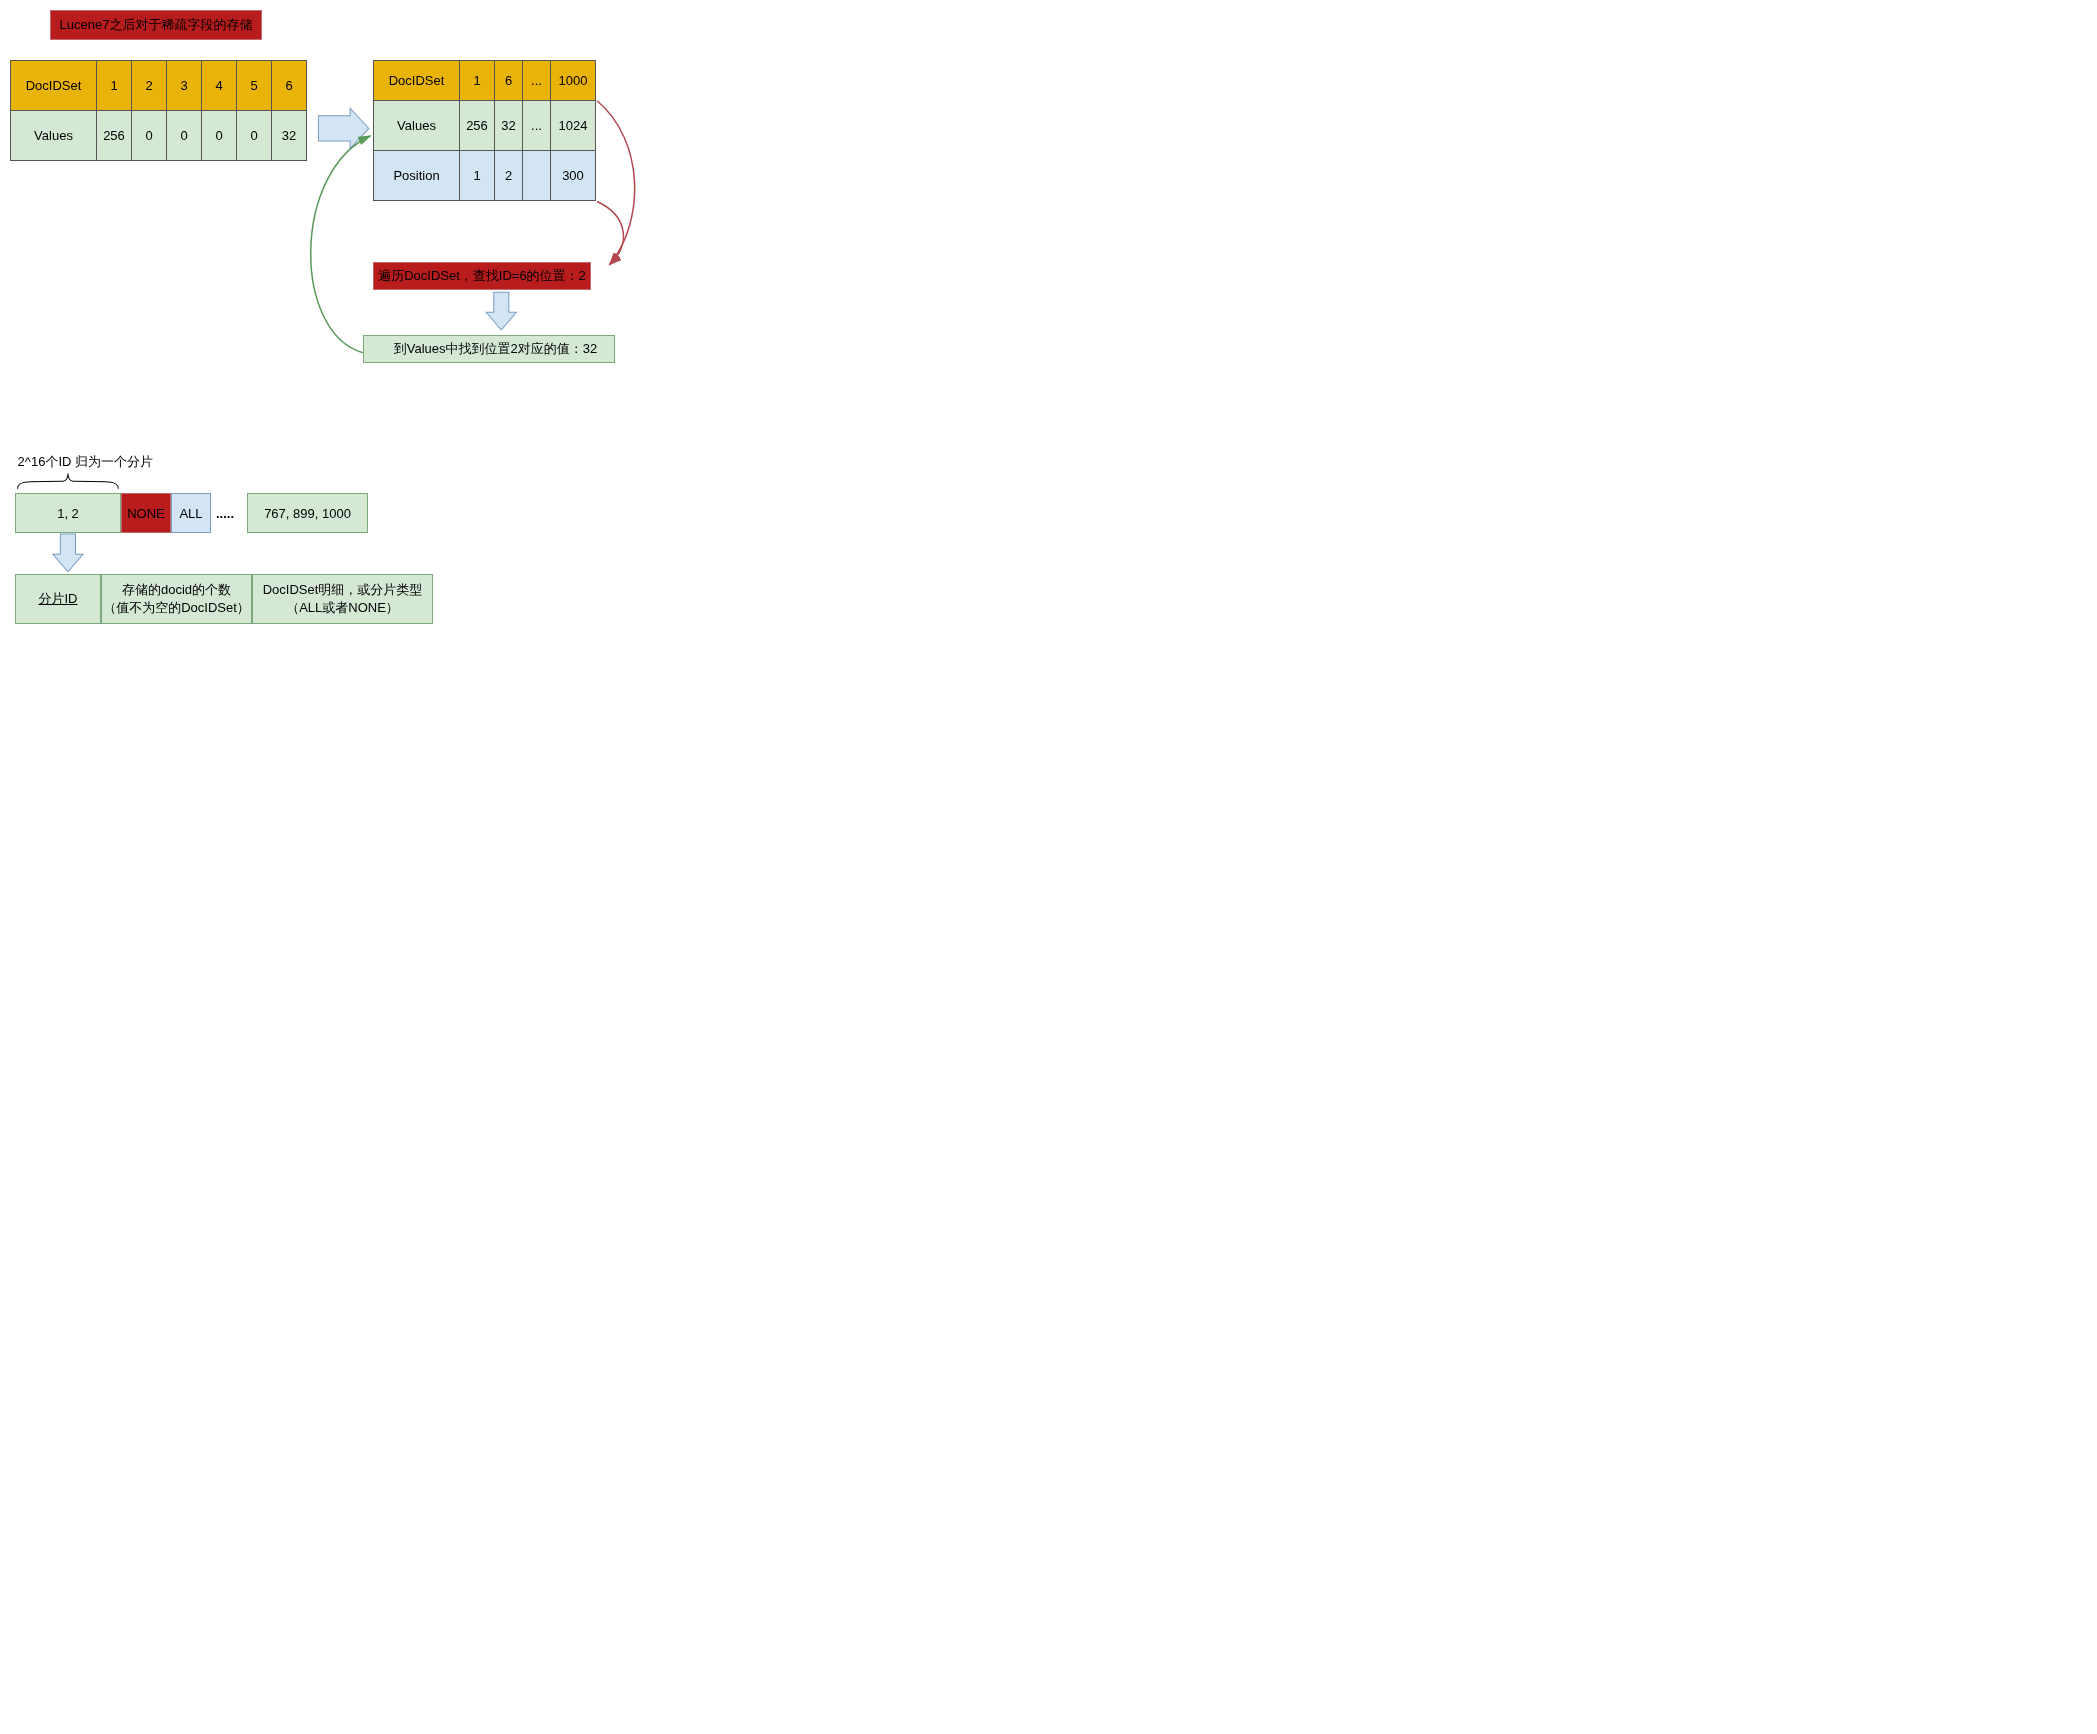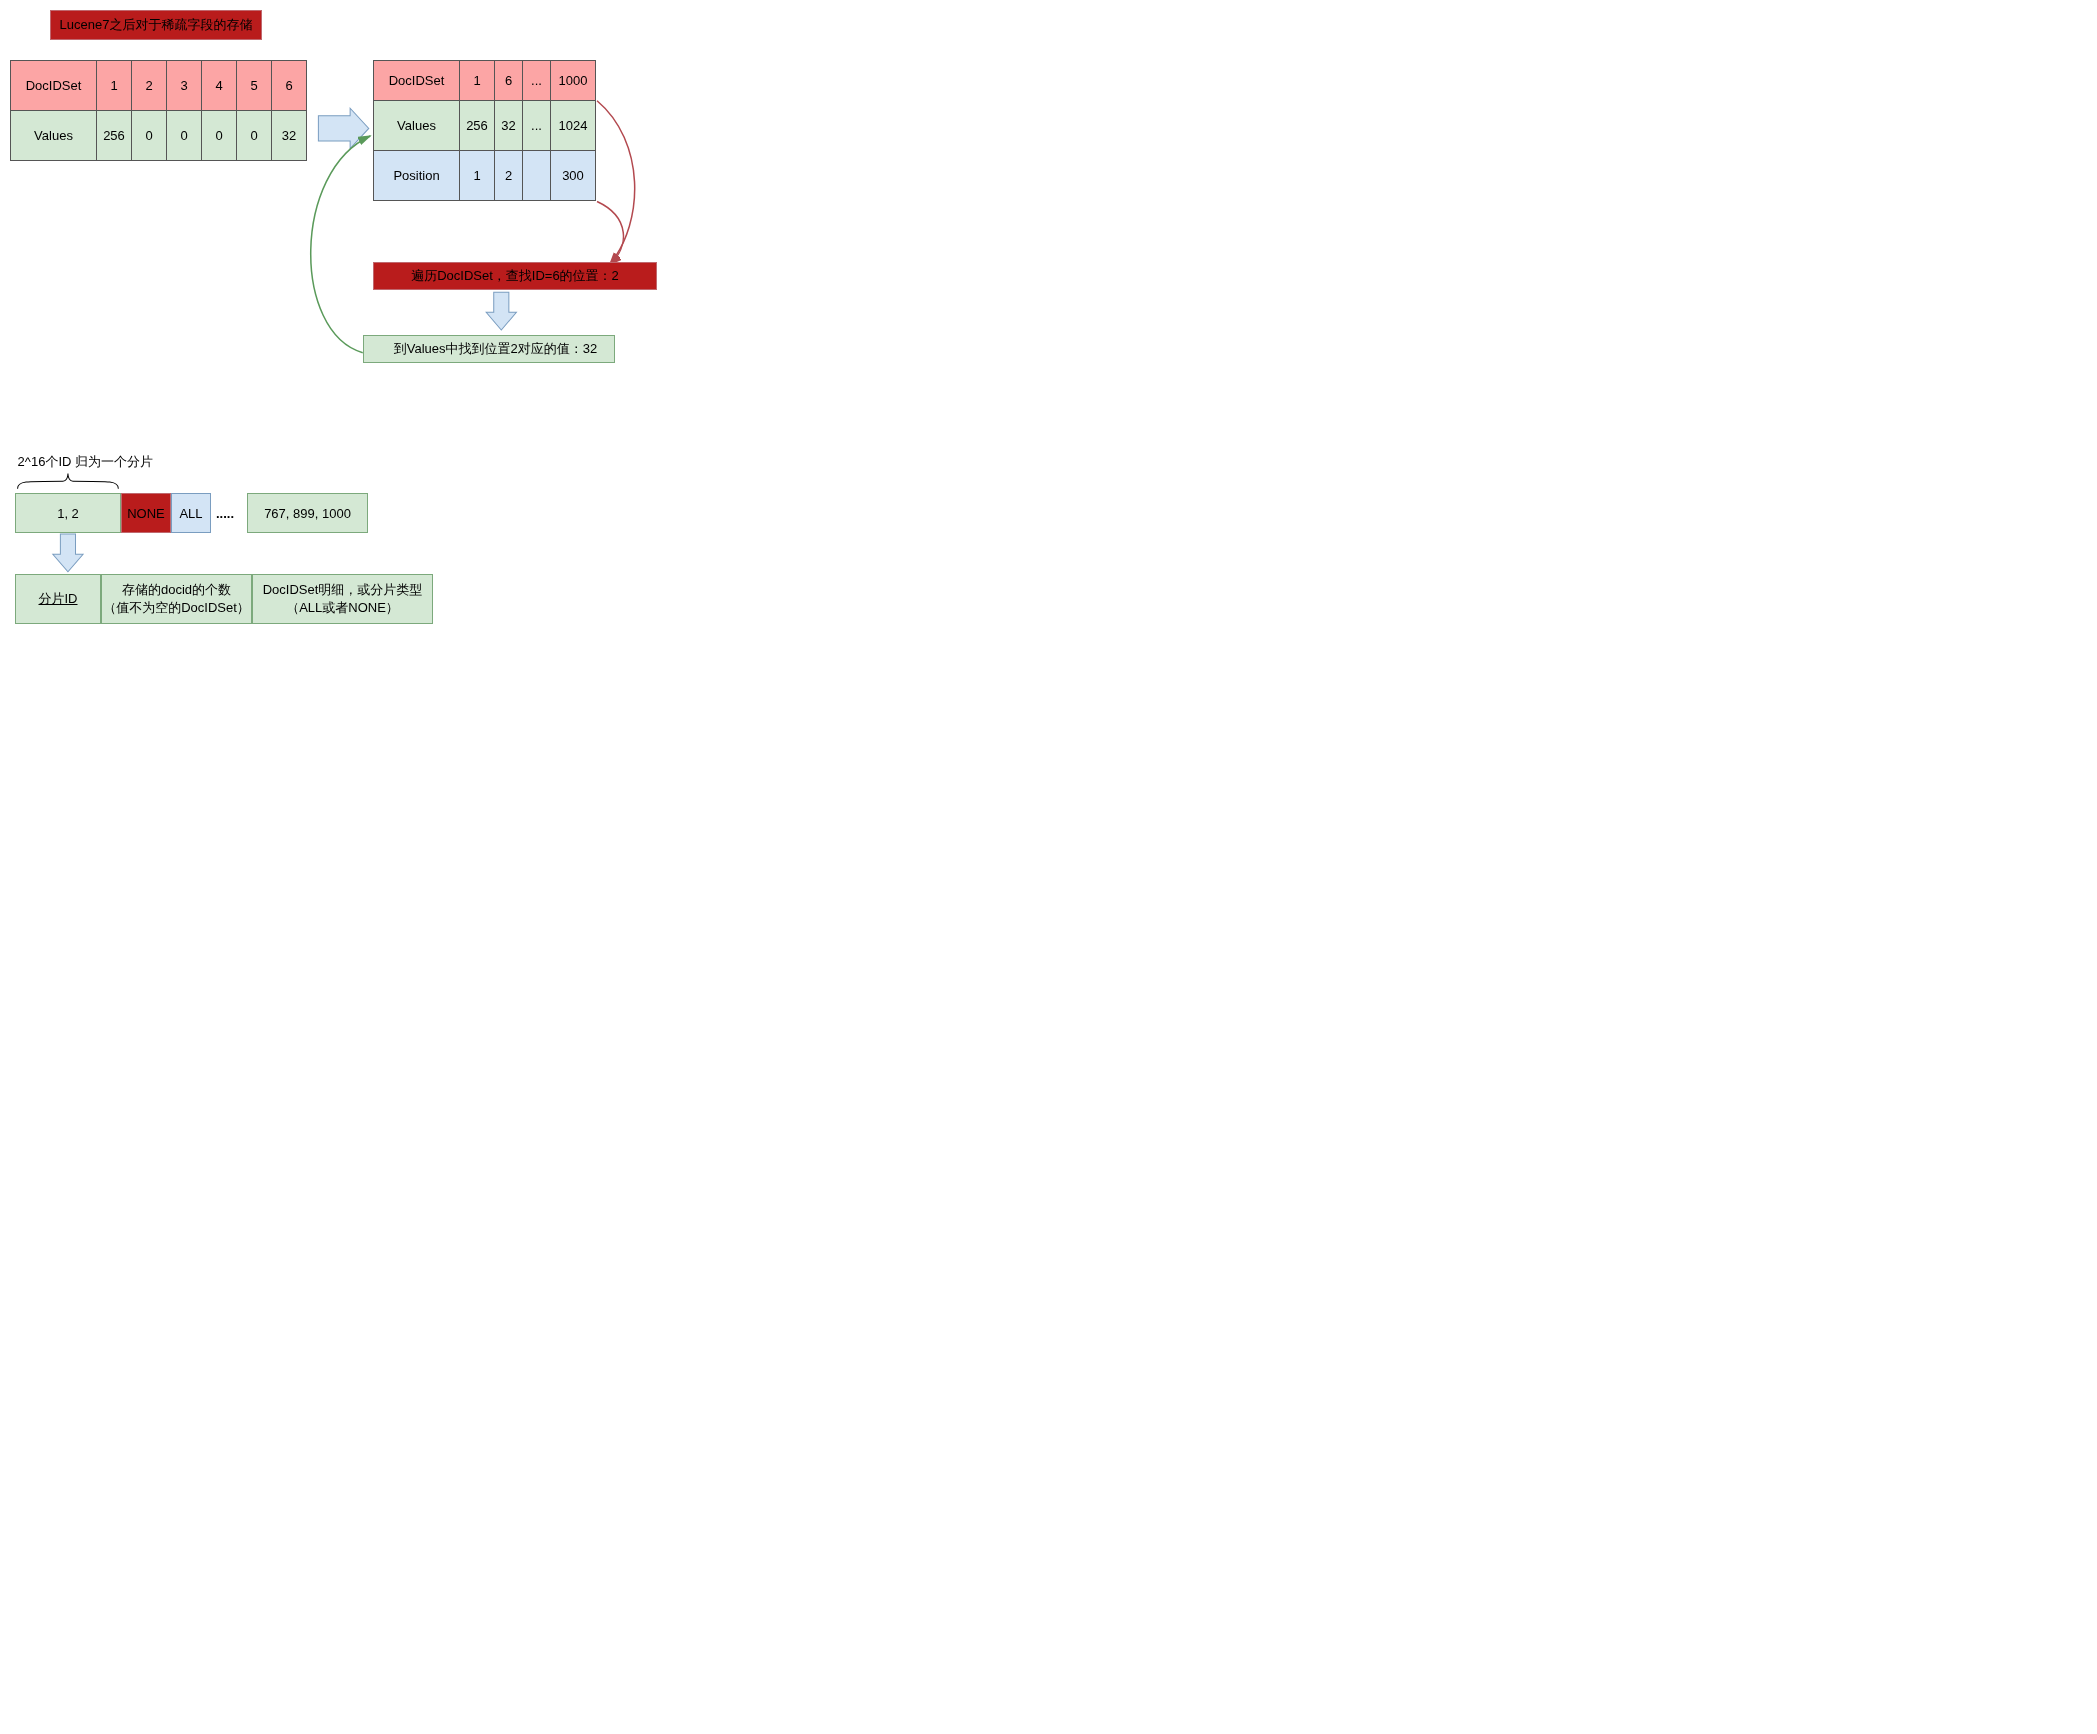--- a/index.html
+++ b/index.html
@@ -38,21 +38,21 @@
     position: absolute;
     border-collapse: collapse;
   }
   .tbl td {
     border: 1px solid #555;
     text-align: center;
     font-size: 13px;
     box-sizing: border-box;
   }
   .tbl .hcell { height: 50px; }
-  .orange-row td { background: #fca5a5; }
+  .orange-row td { background: #eab308; }
   .green-row td  { background: #d4e8d4; }
   .blue-row td   { background: #d3e4f5; }
 
   .label-text { position: absolute; font-size: 13px; }
 
   svg.overlay { position: absolute; left: 0; top: 0; pointer-events: none; }
 </style>
 </head>
 <body>
 
@@ -139,21 +139,21 @@
 
     <g>
       <path d="M15,950 C15,935 30,935 105,935 C115,935 115,920 115,920 C115,920 115,935 125,935 C200,935 215,935 215,950" fill="none" stroke="#000" stroke-width="2"></path>
     </g>
 
     <g>
       <path d="M100,1040 L100,1080 L85,1080 L115,1115 L145,1080 L130,1080 L130,1040 Z" fill="#d3e4f5" stroke="#7a9dc0" stroke-width="2"></path>
     </g>
   </svg>
 
-  <div class="box pink-box" style="left:363px; top:252px; width:284px; height:28px;">遍历DocIDSet，查找ID=6的位置：2</div>
+  <div class="box pink-box" style="left:363px; top:252px; width:218px; height:28px;">遍历DocIDSet，查找ID=6的位置：2</div>
 
   <div class="box green-box" style="left:353px; top:325px; width:252px; height:28px;padding-left:13px;">到Values中找到位置2对应的值：32</div>
 
   <div class="label-text" style="left:7.6px; top:443px;">2^16个ID 归为一个分片</div>
 
   <div class="box green-box" style="left:5px; top:483px; width:106px; height:40px;">1, 2</div>
   <div class="box pink-box" style="left:111px; top:483px; width:50px; height:40px;">NONE</div>
   <div class="box blue-box" style="left:161px; top:483px; width:40px; height:40px;">ALL</div>
   <div class="label-text" style="left:206px; top:496px; font-weight:bold;">.....</div>
   <div class="box green-box" style="left:237px; top:483px; width:121px; height:40px;">767, 899, 1000</div>

